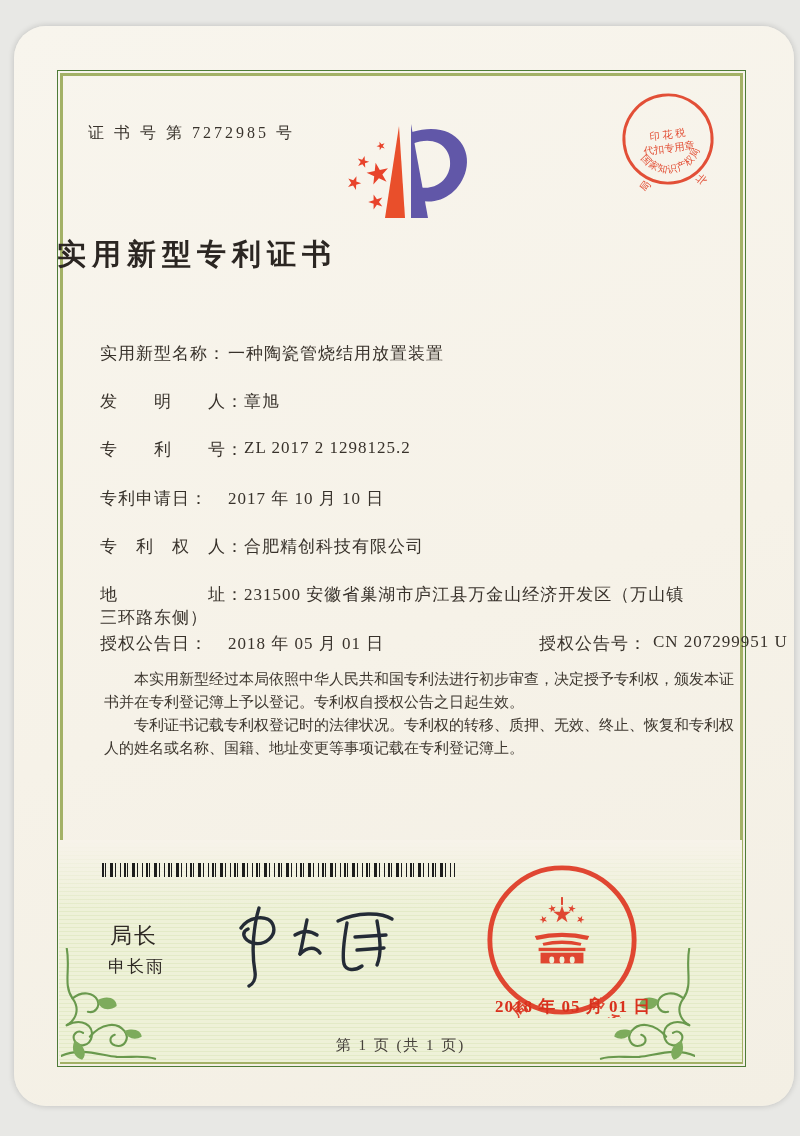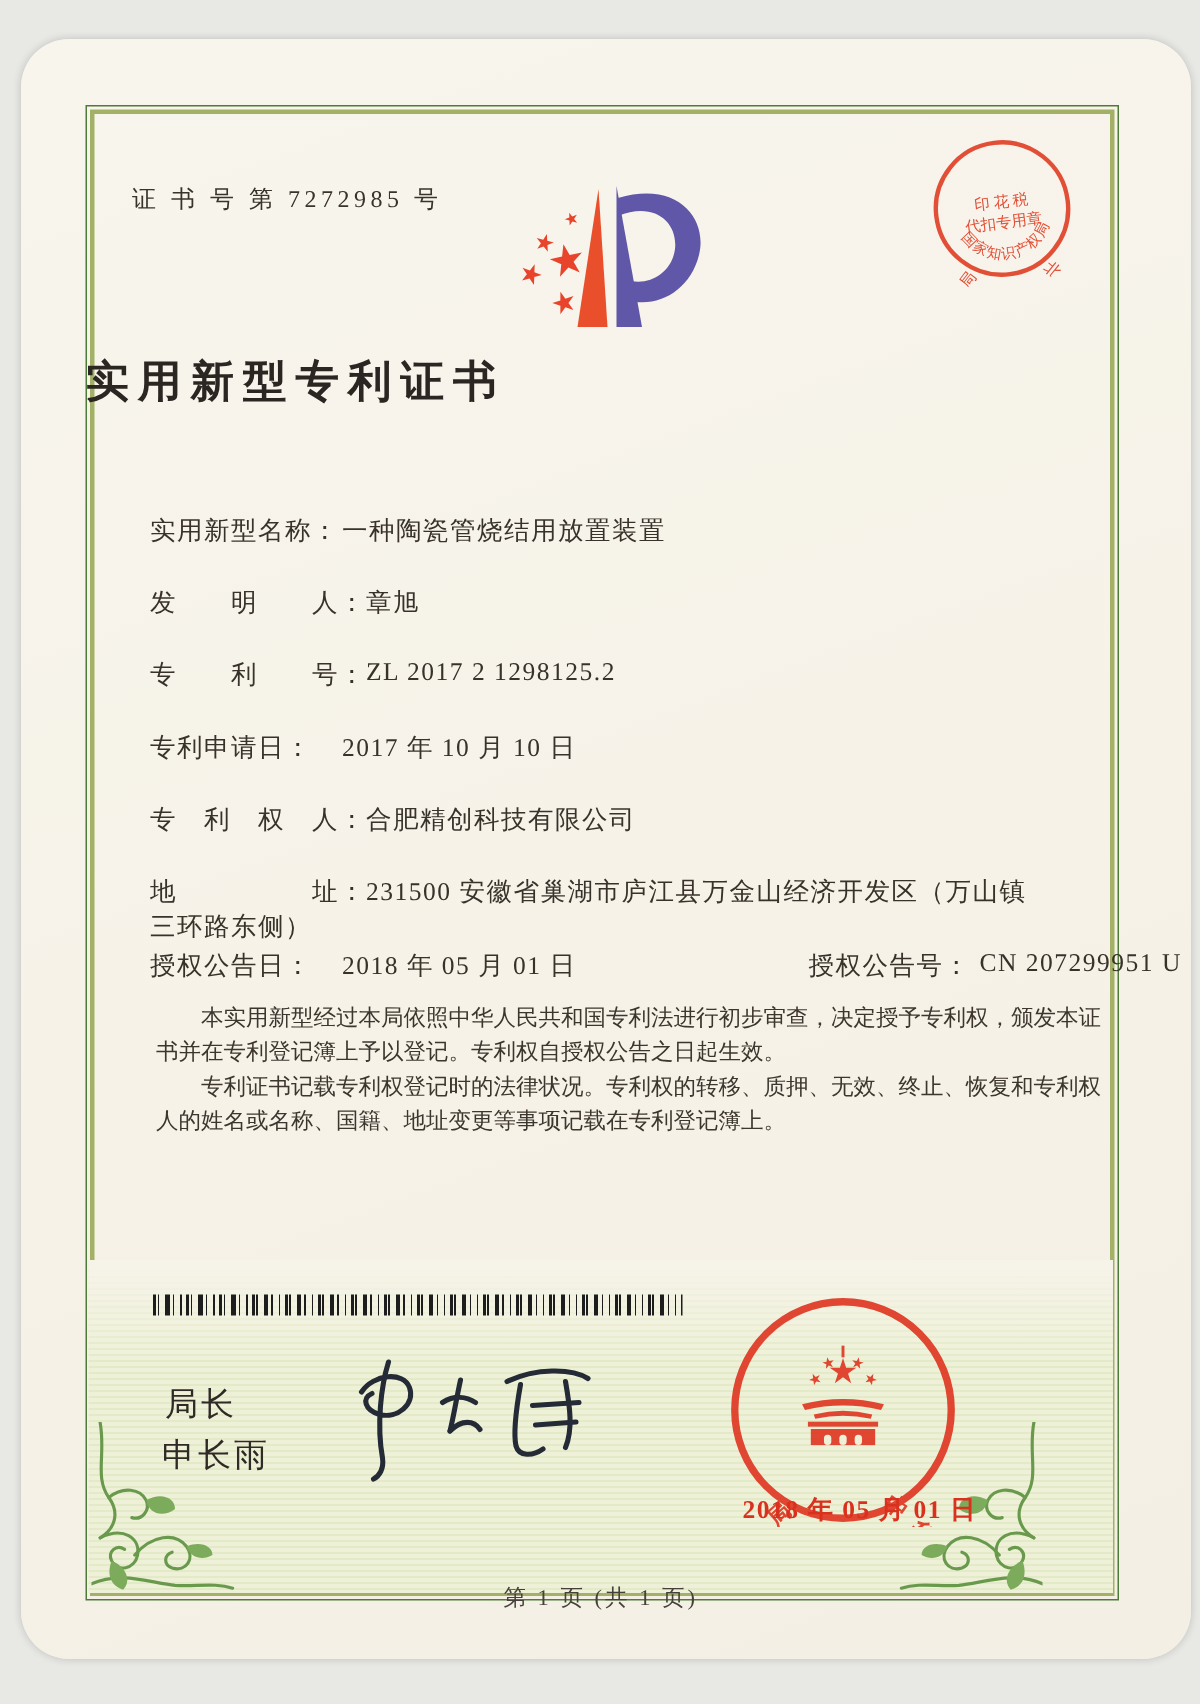--- a/index.html
+++ b/index.html
@@ -53,30 +53,30 @@
   .barcode{
     position:absolute;left:88px;top:837px;width:353px;height:14px;
     background:repeating-linear-gradient(90deg,
       #1d1d1d 0 2px,transparent 2px 3px,
       #1d1d1d 3px 4px,transparent 4px 8px,
       #1d1d1d 8px 11px,transparent 11px 13px,
       #1d1d1d 13px 14px,transparent 14px 18px,
       #1d1d1d 18px 19px,transparent 19px 22px);
   }
   .signer-title{position:absolute;left:96px;top:895px;font-size:22px;letter-spacing:2px;color:#2f2a25;}
-  .signer-name{position:absolute;left:94px;top:929px;font-size:22px;letter-spacing:2px;color:#2f2a25;}
+  .signer-name{position:absolute;left:94px;top:929px;font-size:17px;letter-spacing:2px;color:#2f2a25;}
   .signature{position:absolute;left:211px;top:862px;width:185px;height:105px;}
   .seal{position:absolute;left:470px;top:836px;width:156px;height:156px;opacity:.93;}
   .seal-date{
     position:absolute;left:481px;top:969px;font-size:17px;font-weight:bold;
     color:#d93категория;color:#d9311d;letter-spacing:1px;white-space:nowrap;
   }
   .footer{
     position:absolute;left:43px;top:1010px;width:687px;text-align:center;
-    font-size:15px;letter-spacing:2px;color:#45403a;margin-top:20px;
+    font-size:15px;letter-spacing:2px;color:#45403a;
   }
   .flourish{position:absolute;width:96px;height:116px;}
   .flourish.left{left:47px;top:922px;}
   .flourish.right{left:585px;top:922px;transform:scaleX(-1);}
   .stamp-text{fill:#e04227;}
 </style>
 </head>
 <body>
 
 <div class="page">

